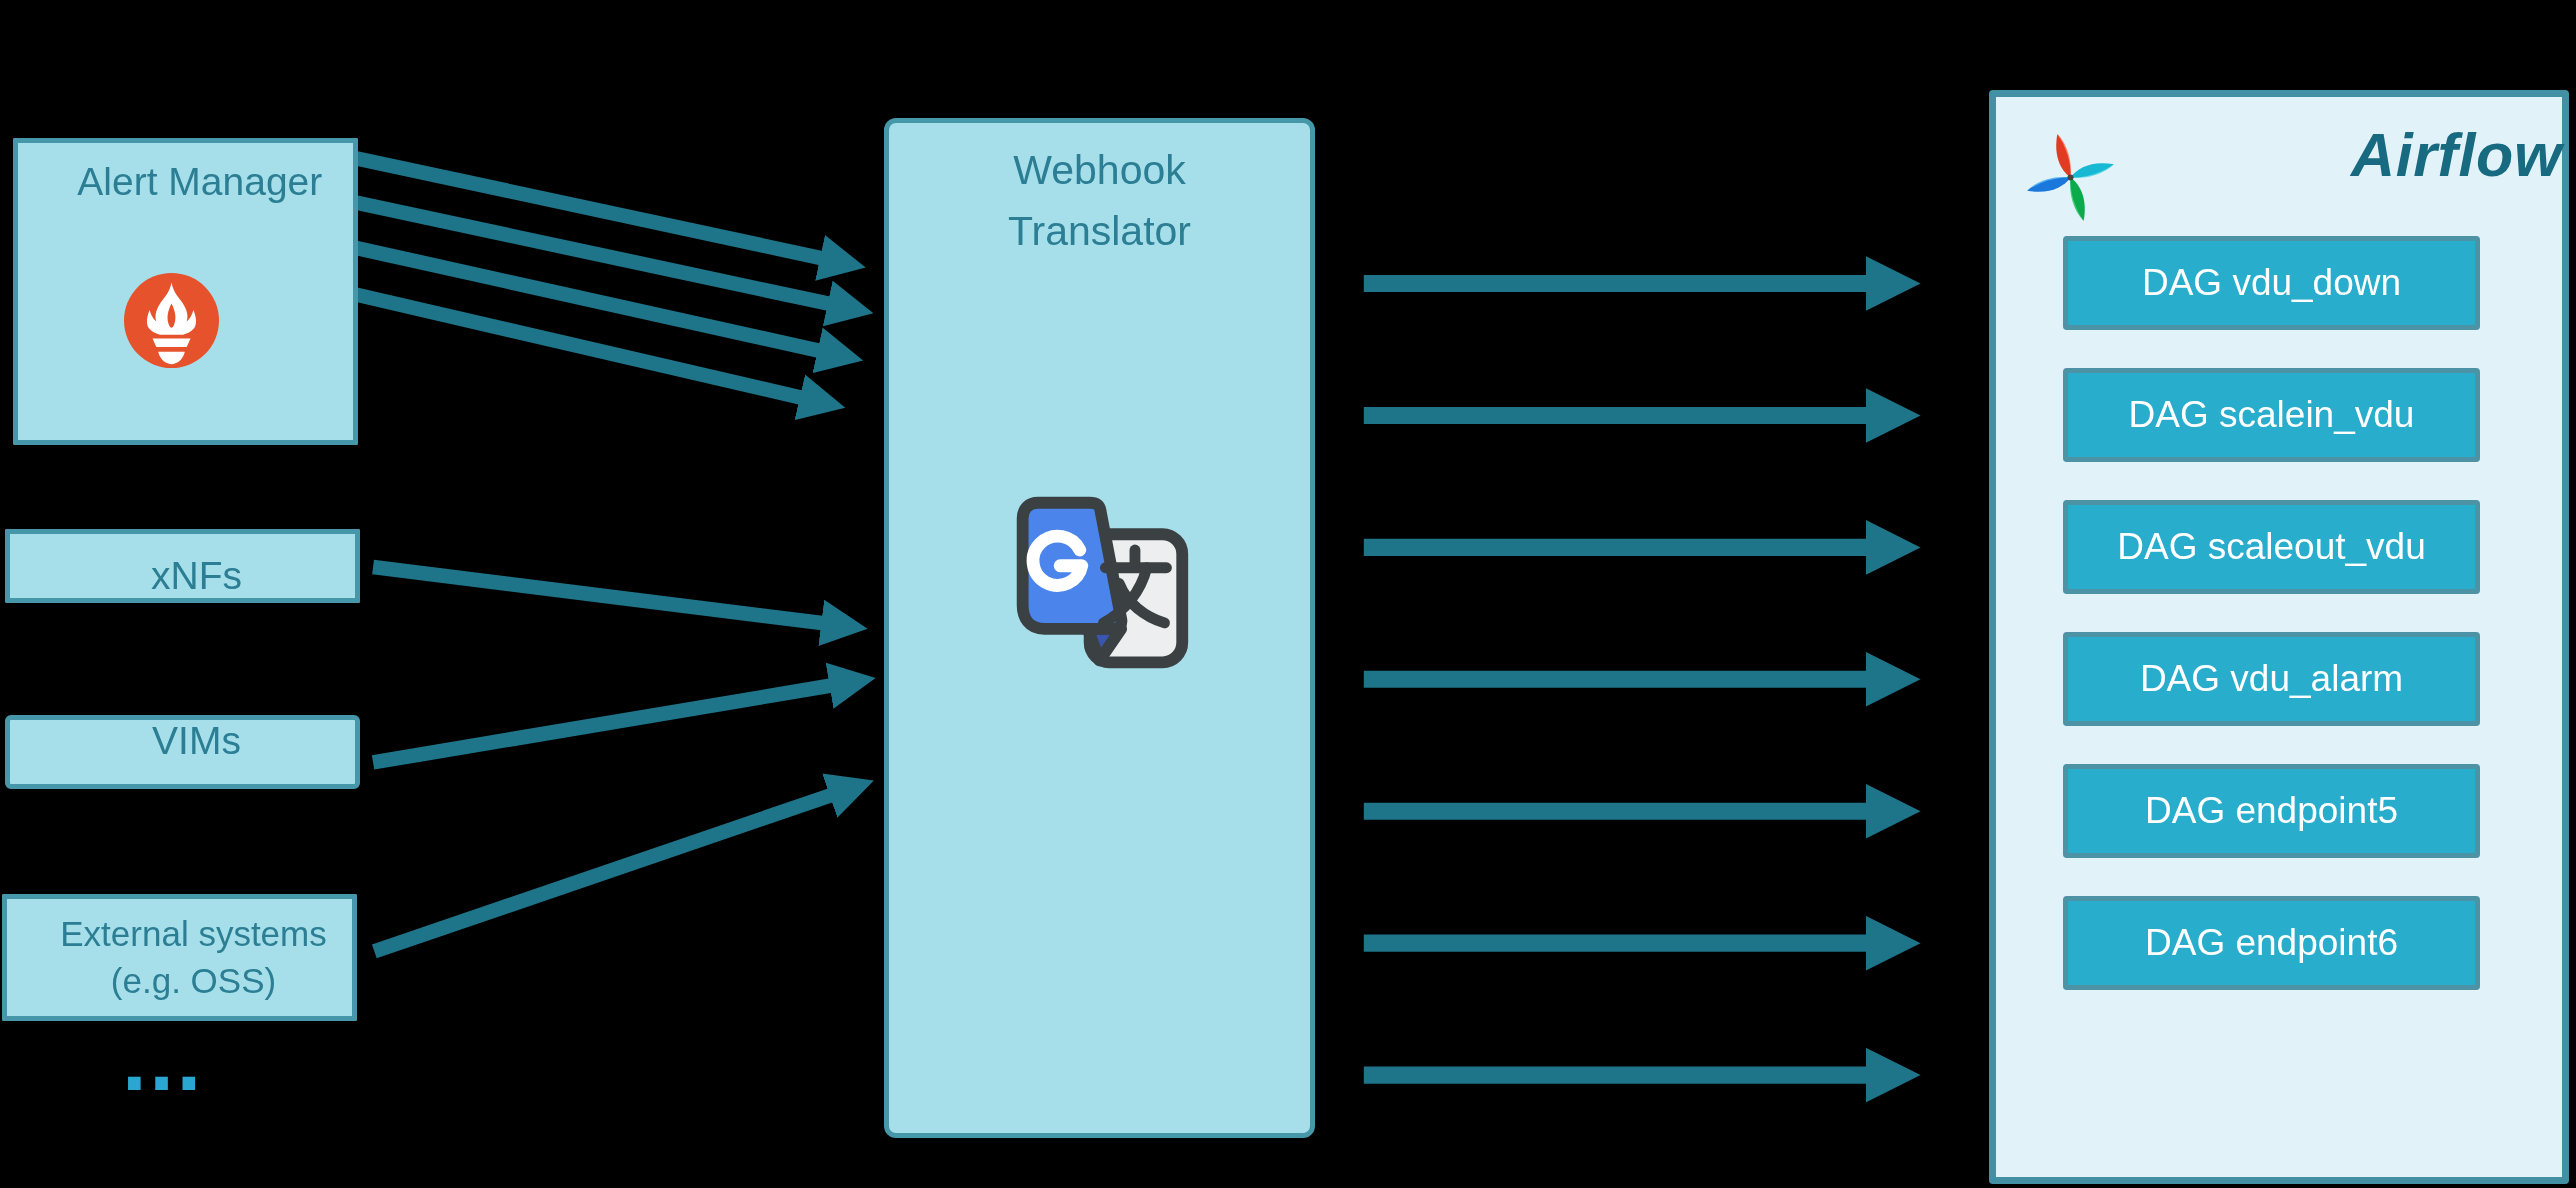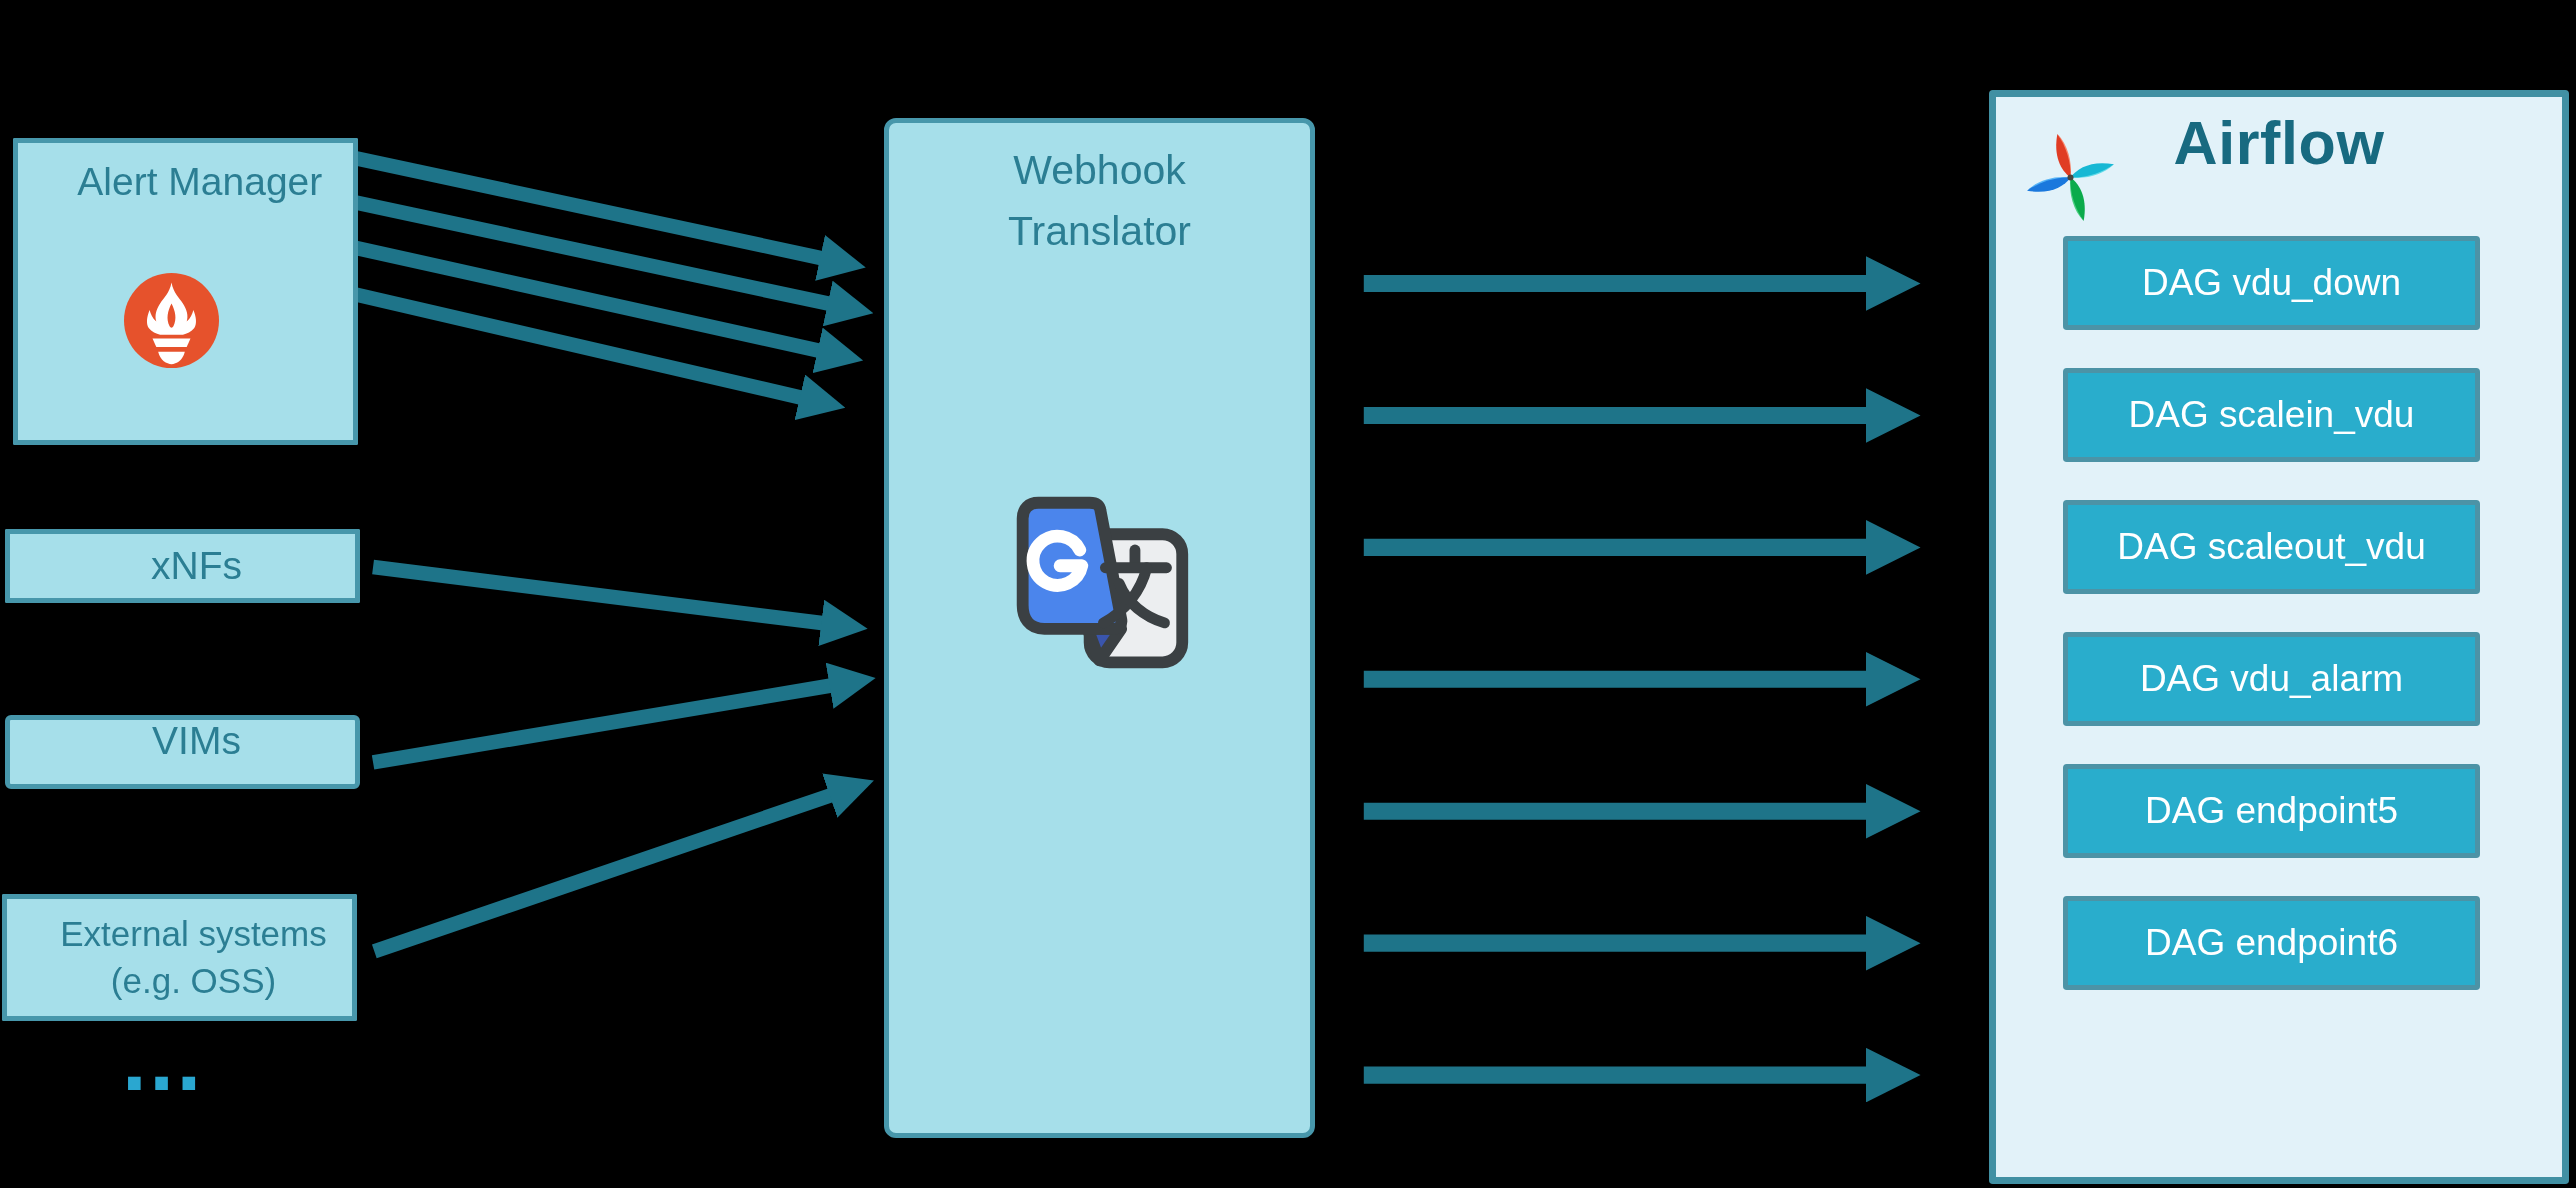--- a/index.html
+++ b/index.html
@@ -6,40 +6,40 @@
   .stage{position:relative;width:2576px;height:1188px;background:#000;
          font-family:"Liberation Sans",sans-serif;overflow:hidden;}
   .arrows{position:absolute;left:0;top:0;z-index:1;pointer-events:none;}
 
   
   .src{position:absolute;background:#a6dfea;border:5.7px solid #4797ab;z-index:2;
        color:#2b7e93;text-align:center;box-sizing:content-box;border-radius:1.3px;padding-left:28px;}
   .src-title{font-size:39px;line-height:1.1;}
   #alert-manager{left:13.3px;top:138px;width:307px;height:297px;padding-top:0;}
   #alert-manager .src-title{padding-top:18px;}
-  #xnfs{left:5px;top:529px;width:317px;height:64px;display:flex;align-items:center;justify-content:center;}
+  #xnfs{left:5px;top:529px;width:317px;height:64px;display:flex;align-items:flex-end;justify-content:center;}
   #vims{left:5px;top:715px;width:317px;height:64px;display:flex;align-items:flex-start;justify-content:center;border-radius:6px;}
   #external-systems{left:2px;top:894px;width:317px;height:117px;display:flex;flex-direction:column;
        align-items:center;justify-content:center;font-size:35px;line-height:1.32;}
   .prom-icon{position:absolute;left:106px;top:130px;width:95px;height:95px;}
   .ellipsis{position:absolute;left:122px;top:1015px;z-index:2;color:#2aa7d0;
        font-size:89px;font-weight:bold;letter-spacing:2.5px;line-height:1;}
 
   
   #translator{position:absolute;left:884px;top:118px;width:421px;height:1010px;
        background:#a6dfea;border:5.7px solid #4797ab;z-index:2;border-radius:12px;}
   .tr-title{margin-top:16.5px;text-align:center;color:#2b7e93;font-size:41px;line-height:1.5;}
   .gt-icon{position:absolute;left:112px;top:362px;width:197px;height:197px;}
 
   
   #airflow{position:absolute;left:1989px;top:90px;width:566px;height:1080px;
        background:#e2f2f9;border:7px solid #4190a3;z-index:2;border-radius:3.8px;}
   .af-logo{position:absolute;left:24px;top:30px;width:101px;height:101px;}
-  .af-title{position:absolute;left:0;top:11px;width:100%;text-align:center;
-       color:#186a80;font-size:61px;font-weight:bold;letter-spacing:0.6px;}
+  .af-title{position:absolute;left:0;top:23px;width:100%;text-align:right;
+       color:#186a80;font-size:61px;font-weight:bold;letter-spacing:0.6px;font-style:italic;}
   .dag{position:absolute;left:67px;width:407px;height:84px;background:#29adcc;
        border:5.7px solid #4c93a6;border-radius:3.8px;display:flex;align-items:center;
        justify-content:center;color:#fff;font-size:37px;}
   #dag-0{top:139px}#dag-1{top:271px}#dag-2{top:403px}#dag-3{top:535px}
   #dag-4{top:667px}#dag-5{top:799px}#dag-6{top:931px}
 </style>
 </head>
 <body>
 
 <div class="stage">

